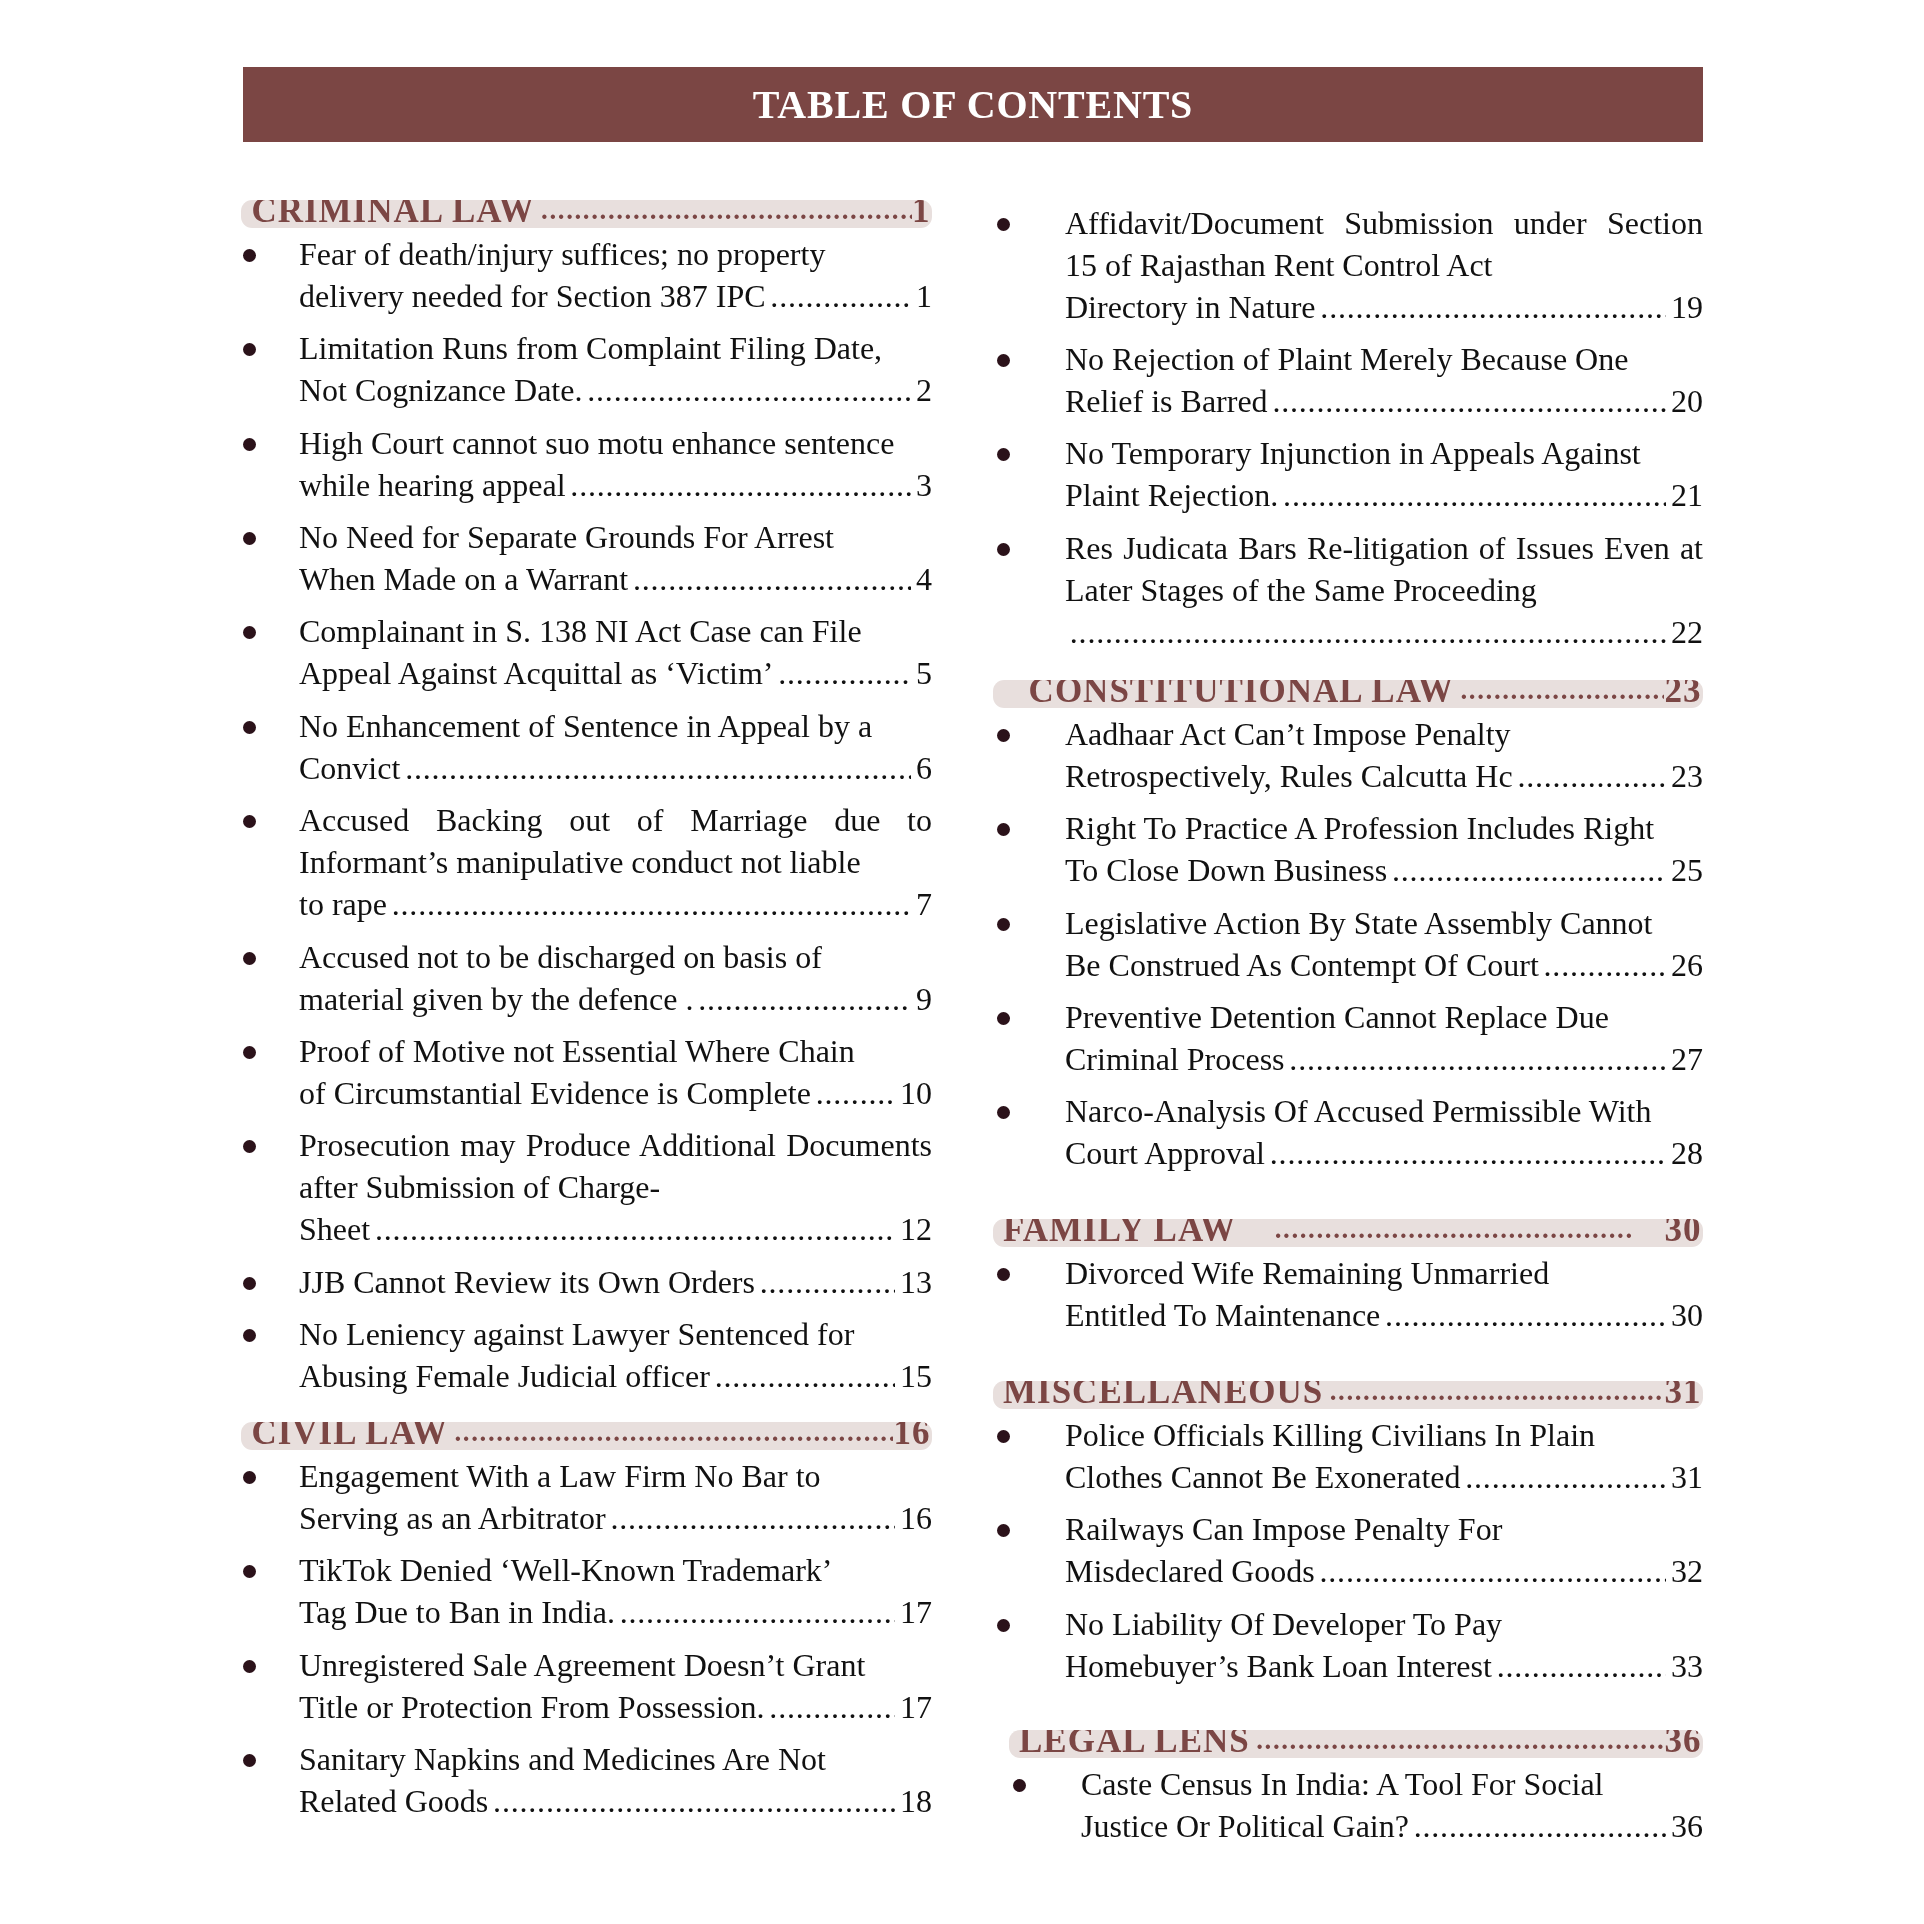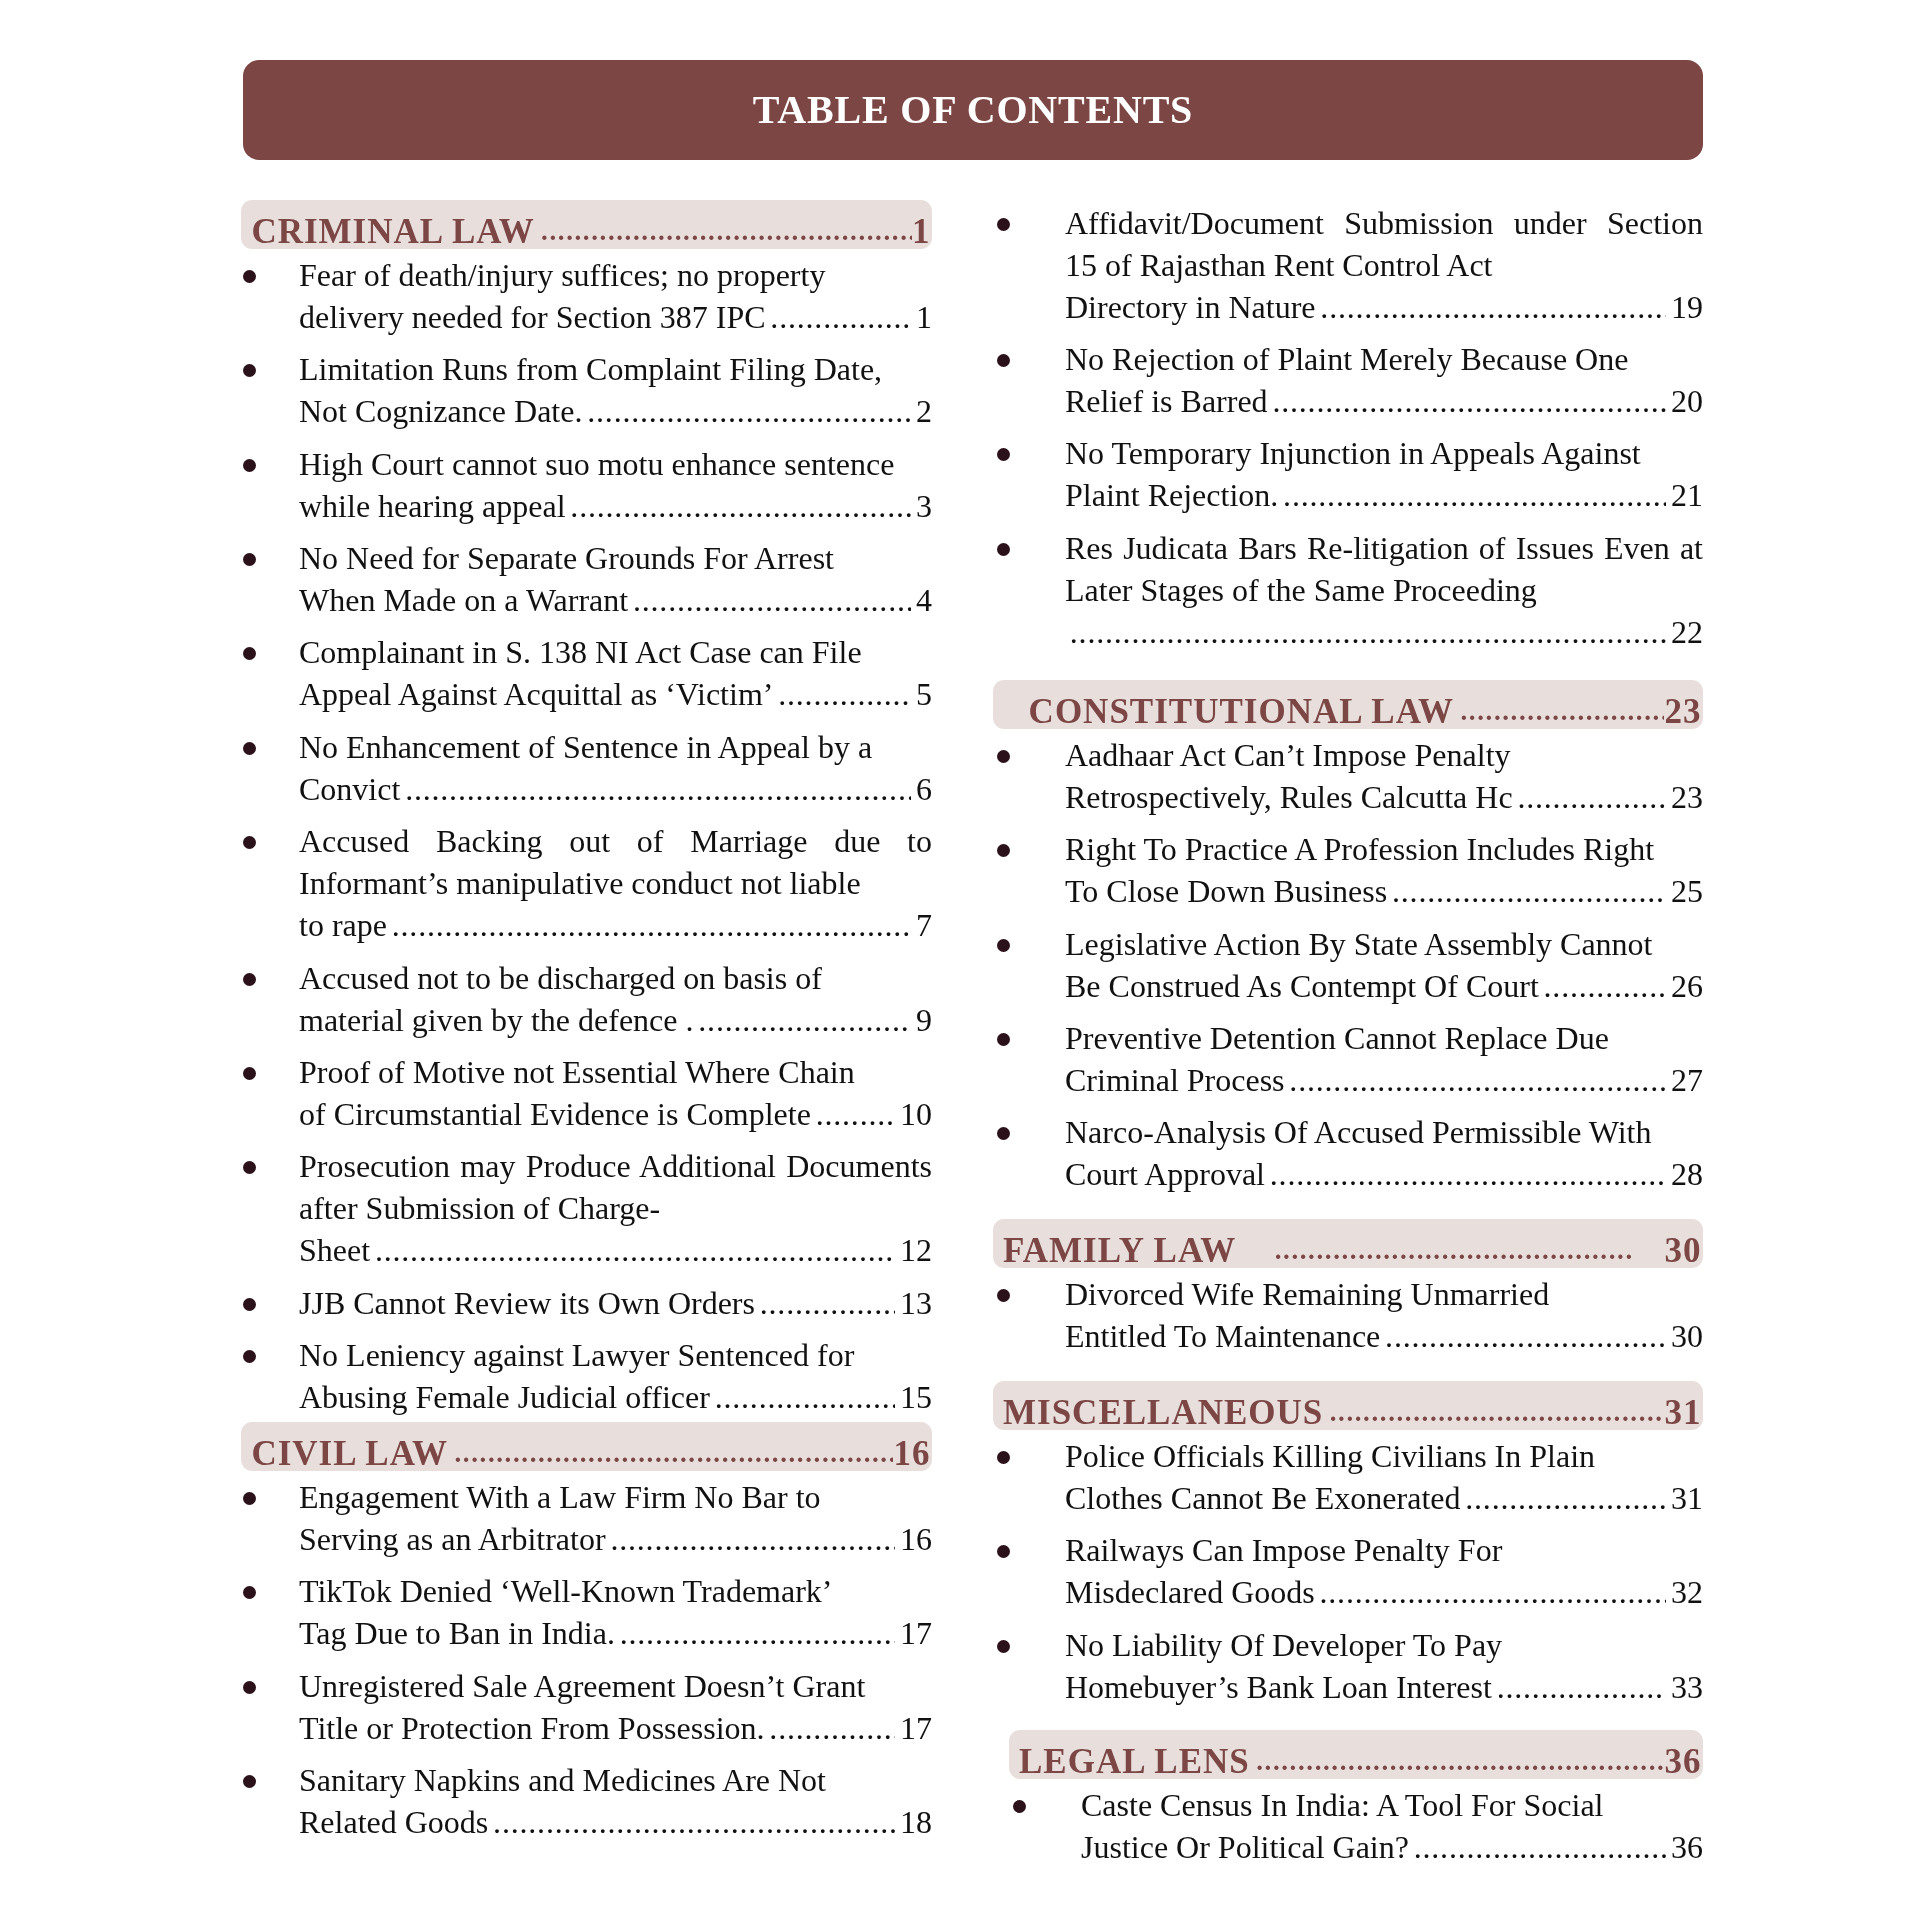--- a/index.html
+++ b/index.html
@@ -11,28 +11,27 @@
     width: 1925px;
     height: 1925px;
     position: relative;
     overflow: hidden;
     font-family: "Liberation Serif", "DejaVu Serif", serif;
     color: #111111;
   }
   .title-bar {
     position: absolute;
     left: 243px;
-    top: 60px;
+    top: 67px;
     width: 1460px;
-    height: 100px;
+    height: 75px;
     background: #7B4644;
     display: flex;
     align-items: center;
     justify-content: center;
-    border-radius: 16px;
   }
   .title-bar .title {
     color: #ffffff;
     font-weight: bold;
     font-size: 40px;
     letter-spacing: 0.8px;
     line-height: 1;
   }
   .column {
     position: absolute;
@@ -42,21 +41,21 @@
   .col-right { left: 1003px; width: 700px; }
 
   .section {
     margin: 0;
   }
   .section + .section { margin-top: 24px; }
 
   .section-head {
     background: #E8DFDD;
     border-radius: 11.2px;
-    height: 49px;
+    height: 28px;
     display: flex;
     align-items: flex-end;
     padding: 0 1.6px 0 10.4px;
     color: #7B4644;
     font-weight: bold;
     font-size: 35px;
     letter-spacing: 1px;
     line-height: 35px;
     white-space: nowrap;
     overflow: hidden;

